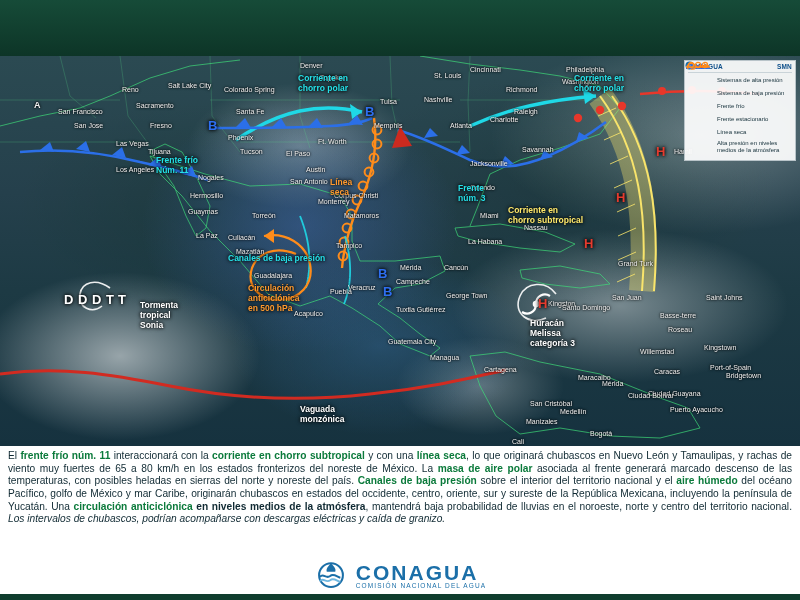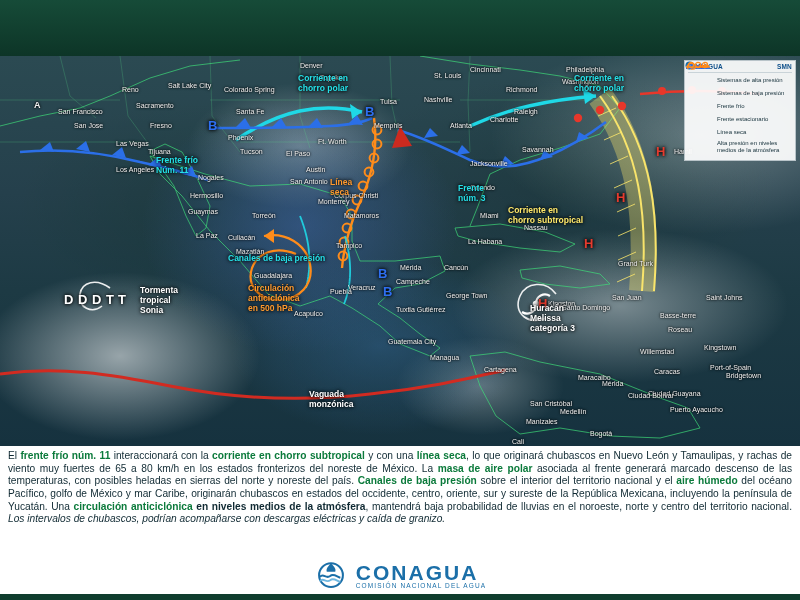--- a/index.html
+++ b/index.html
@@ -76,21 +76,21 @@
   .lbl.big { font-size: 9px; font-weight: bold; }
   .ann {
     position: absolute;
     font-size: 8.5px; font-weight: bold; line-height: 1.15;
     text-shadow: 0 0 3px rgba(0,0,0,.95), 0 0 4px rgba(0,0,0,.85);
     white-space: pre-line;
     pointer-events: none;
   }
   .ann.cy { color: #25e0e8; }
   .ann.or { color: #ff9a2e; }
-  .ann.wh { color: #ffffff; }
+  .ann.wh { color: #ffffff; margin-top: 15px; }
   .ann.ylw { color: #ffe96b; }
 
   .hl {
     position: absolute; font-size: 13px; font-weight: bold; color:#fff;
     text-shadow: 0 0 3px #000, 0 0 5px #000;
   }
   .hl.blue { color:#2e6ff0; }
   .hl.red  { color:#e53b2e; }
 
   
@@ -406,21 +406,21 @@
         <div class="ann cy" style="left: 228px; top: 198px;">Canales de baja presión</div>
         <div class="ann or" style="left: 248px; top: 228px;">Circulación
 anticiclónica
 en 500 hPa</div>
         <div class="ann wh" style="left: 140px; top: 230px;">Tormenta
 tropical
 Sonia</div>
         <div class="ann wh" style="left: 530px; top: 248px;">Huracán
 Melissa
 categoría 3</div>
-        <div class="ann wh" style="left: 309px; top: 334px;">Vaguada
+        <div class="ann wh" style="left: 300px; top: 334px;">Vaguada
 monzónica</div>
       </div>
 
     <div class="legend">
       <div class="legend-head">
         <svg width="9" height="9" viewBox="0 0 10 10">
           <circle cx="5" cy="5" r="4.5" fill="#1b6fa8"></circle>
           <path d="M1.5,6 C3,4.5 4,7 6,5.2 C7,4.3 8,5.2 8.6,5.8" stroke="#fff" stroke-width="0.9" fill="none"></path>
         </svg>
         <span class="brandmini">CONAGUA</span>

